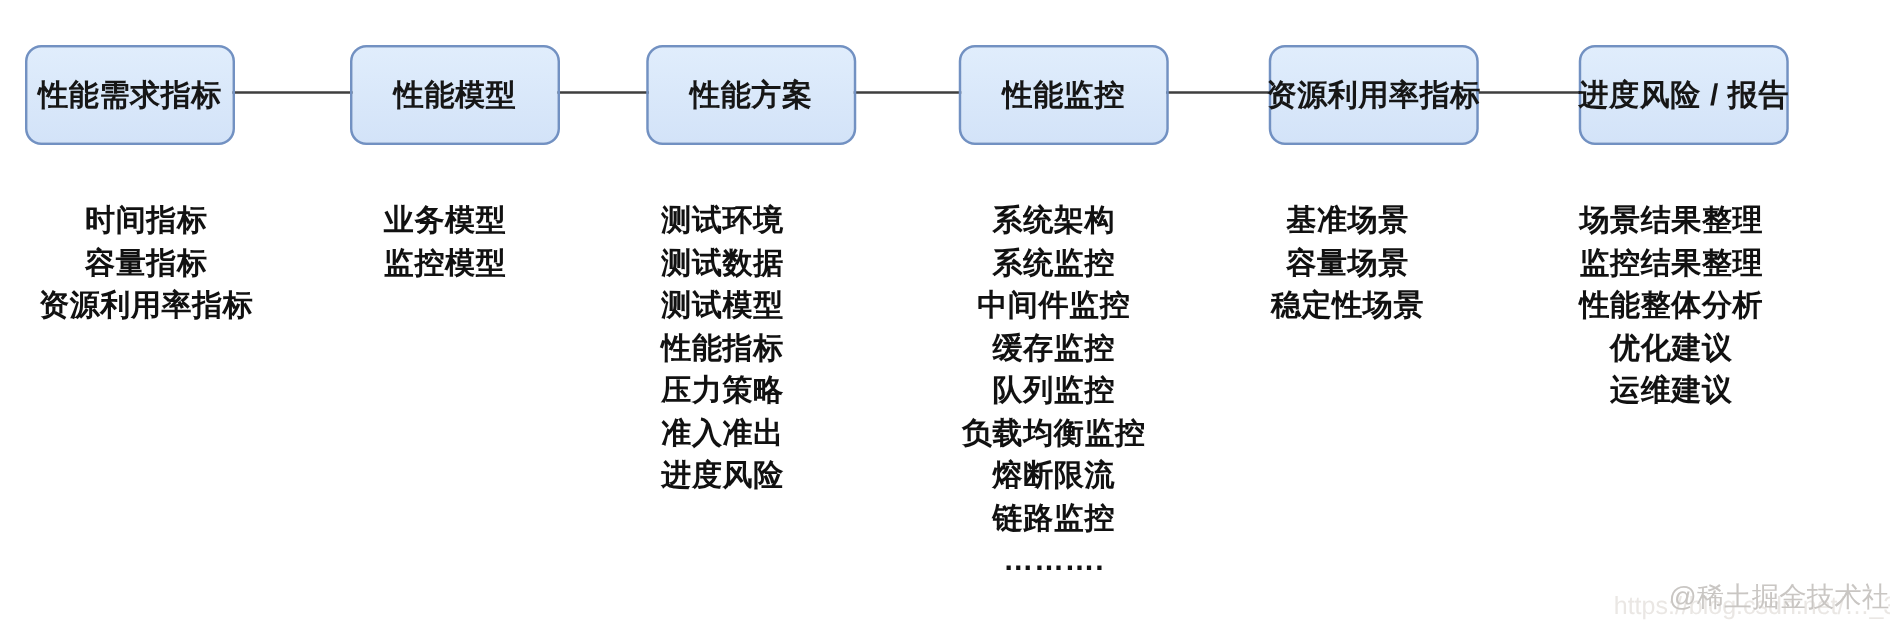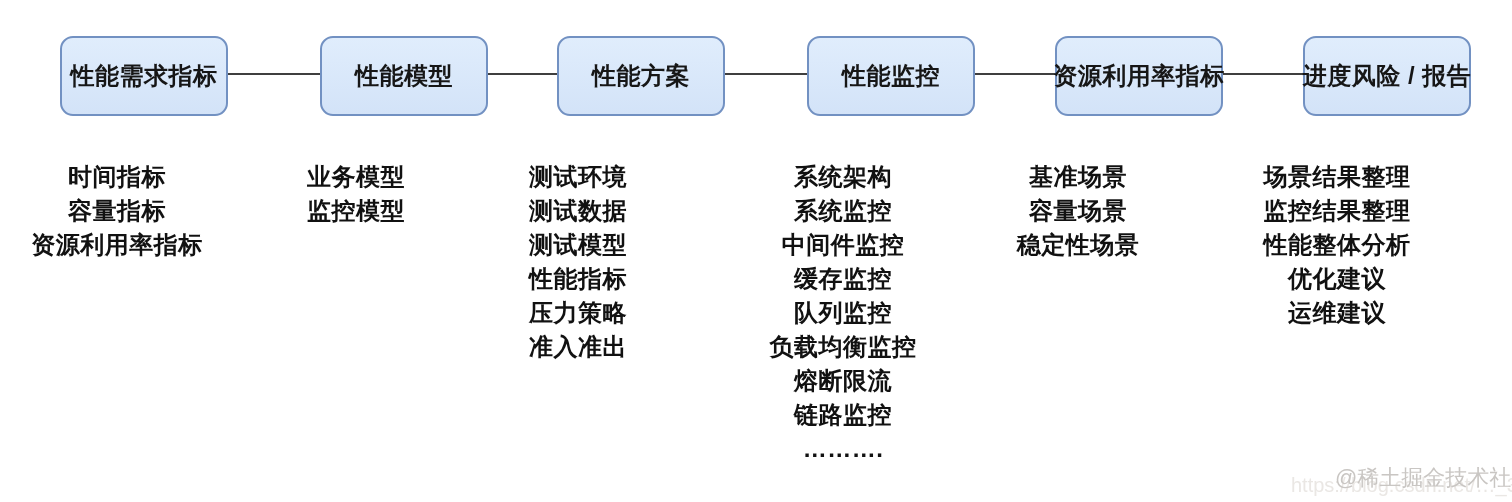--- a/index.html
+++ b/index.html
@@ -30,21 +30,20 @@
     width: 168px;
     height: 80px;
     box-sizing: border-box;
     border: 2px solid #7291c2;
     border-radius: 13px;
     background: linear-gradient(180deg, #e0edfc 0%, #d3e3f8 100%);
     display: flex;
     align-items: center;
     justify-content: center;
     z-index: 1;
-    margin-left: 40px;
   }
   .stage-title {
     font-size: 24px;
     font-weight: 600;
     color: #161616;
     white-space: nowrap;
     letter-spacing: 0.5px;
   }
   .box-1 { left: 20px; }
   .box-2 { left: 280px; }
@@ -131,20 +130,21 @@
     <div class="flow-item">监控模型</div>
   </div>
 
   <div class="item-list list-3">
     <div class="flow-item">测试环境</div>
     <div class="flow-item">测试数据</div>
     <div class="flow-item">测试模型</div>
     <div class="flow-item">性能指标</div>
     <div class="flow-item">压力策略</div>
     <div class="flow-item">准入准出</div>
+    <div class="flow-item">进度风险</div>
   </div>
 
   <div class="item-list list-4">
     <div class="flow-item">系统架构</div>
     <div class="flow-item">系统监控</div>
     <div class="flow-item">中间件监控</div>
     <div class="flow-item">缓存监控</div>
     <div class="flow-item">队列监控</div>
     <div class="flow-item">负载均衡监控</div>
     <div class="flow-item">熔断限流</div>

